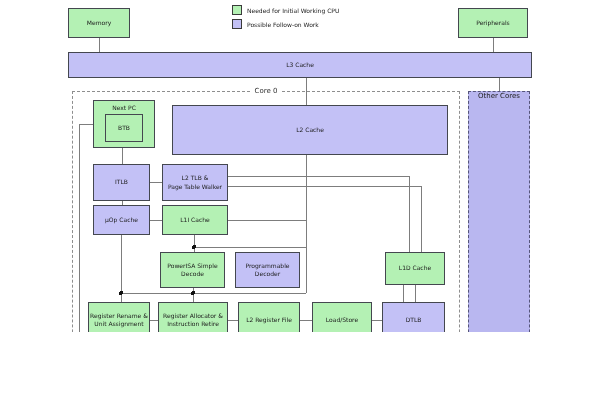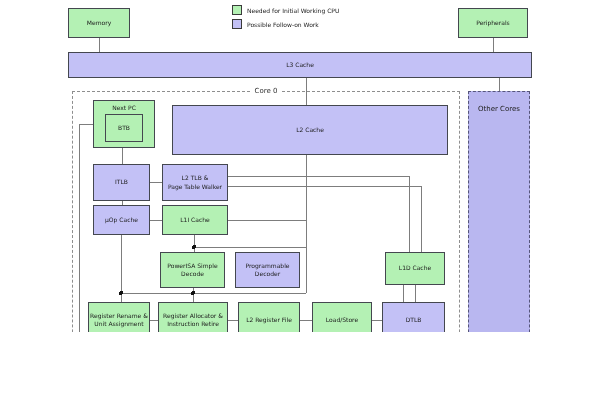--- a/index.html
+++ b/index.html
@@ -17,21 +17,21 @@
   .region{
     position:absolute;box-sizing:border-box;border:1px dashed #8e8e8e;
   }
   .region-title{
     position:absolute;top:-5px;left:50%;transform:translateX(-50%);
     background:#fff;padding:0 4px;font-size:7px;color:#333;white-space:nowrap;
   }
   .other-cores{
     position:absolute;box-sizing:border-box;border:1px dashed #55557a;
     display:flex;justify-content:center;align-items:flex-start;
-    font-size:7px;padding-top:13px;color:#222;
+    font-size:7px;padding-top:0;color:#222;
   }
   .legend{position:absolute;left:232px;top:5px;}
   .legend-item{display:flex;align-items:center;margin-bottom:4px;}
   .swatch{
     width:10px;height:10px;border:1px solid #3b3b3b;box-sizing:border-box;
     margin-right:5px;flex:0 0 auto;
   }
   .legend-label{font-size:6px;color:#222;white-space:nowrap;}
 </style>
 </head>

